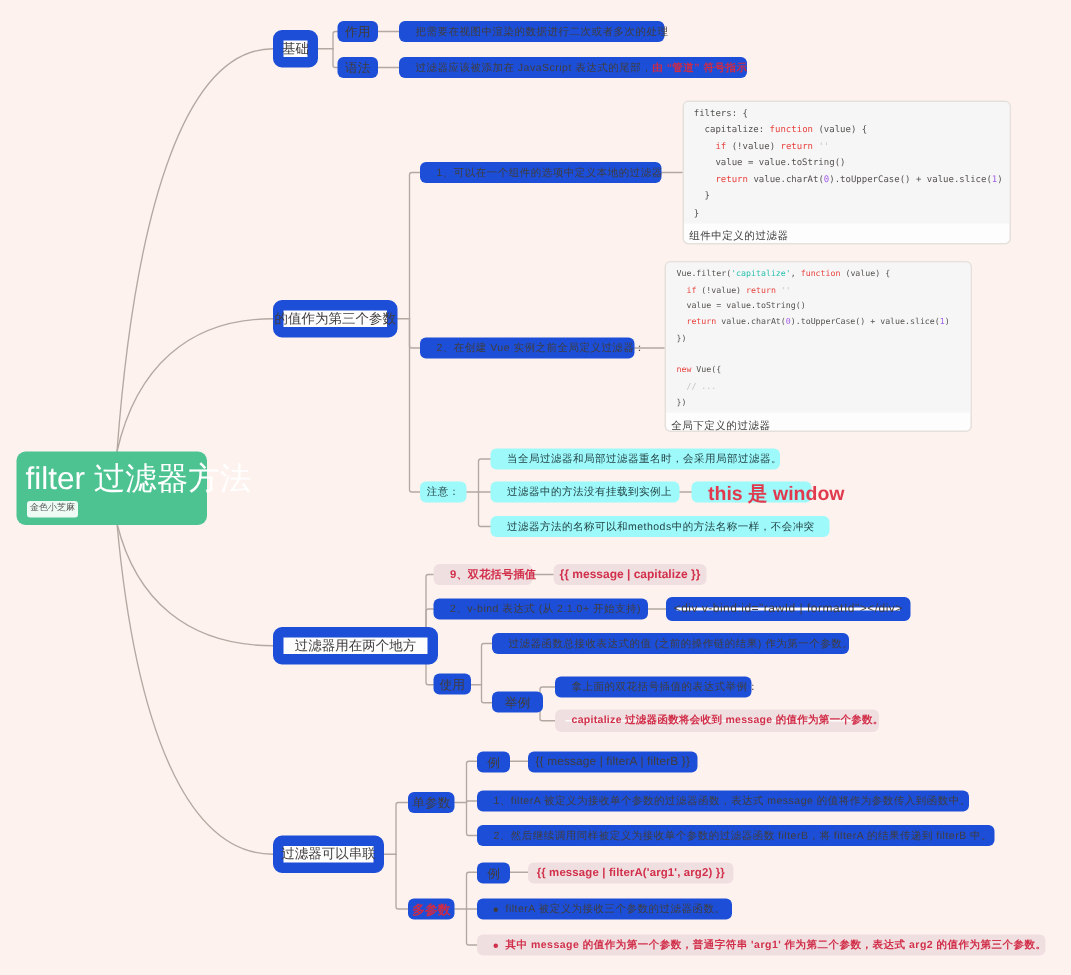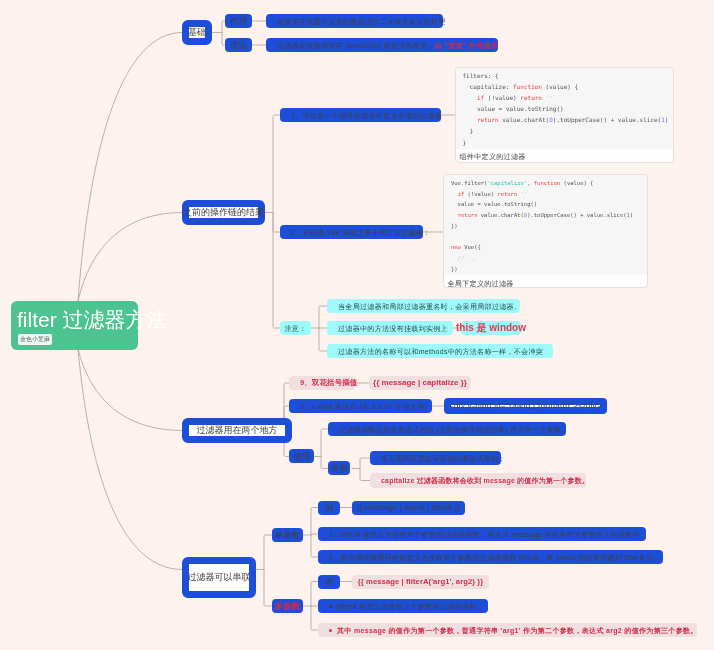--- a/index.html
+++ b/index.html
@@ -114,21 +114,21 @@
   </div>
   <div class="node sm" style="left:225px; top:38px; width:27px; height:14px; justify-content:center;">
     <span>语法</span>
   </div>
   <div class="node" style="left:266px; top:38px; width:232px; height:14px;">
     <span>过滤器应该被添加在 JavaScript 表达式的尾部，</span>
       <span class="red">由 “管道” 符号指示</span>
   </div>
 
   <div class="node mid" style="left:182px; top:200px; width:83px; height:25px; justify-content:center;">
-    <span>之前的操作链的结果</span>
+    <span>的值作为第三个参数</span>
   </div>
   <div class="node" style="left:280px; top:108px; width:161px; height:14px;">
     <span>1、可以在一个组件的选项中定义本地的过滤器</span>
   </div>
   <div class="node" style="left:280px; top:225px; width:143px; height:14px;">
     <span>2、在创建 Vue 实例之前全局定义过滤器：</span>
   </div>
 
   <div class="codecard" style="left:455px; top:67px; width:219px; height:96px;">
     <div class="code"><span>filters: {</span>
@@ -156,21 +156,21 @@
 
   <div class="node cyan" style="left:280px; top:321px; width:31px; height:14px; justify-content:center;">
     <span>注意：</span>
   </div>
   <div class="node cyan" style="left:327px; top:299px; width:193px; height:14px;">
     <span>当全局过滤器和局部过滤器重名时，会采用局部过滤器。</span>
   </div>
   <div class="node cyan" style="left:327px; top:321px; width:126px; height:14px;">
     <span>过滤器中的方法没有挂载到实例上</span>
   </div>
-  <div class="node cyan" style="left:461px; top:321px; width:60px; height:14px; justify-content:center; color:#e03a4e; font-weight:bold; font-size:10px; letter-spacing:0;">
+  <div class="node cyan" style="left:461px; top:321px; width:80px; height:14px; color:#e03a4e; font-weight:bold; font-size:13px; letter-spacing:0;">
     <span>this 是 window</span>
   </div>
   <div class="node cyan" style="left:327px; top:344px; width:226px; height:14px;">
     <span>过滤器方法的名称可以和methods中的方法名称一样，不会冲突</span>
   </div>
 
   <div class="node mid" style="left:182px; top:418px; width:110px; height:25px; justify-content:center;">
     <span>过滤器用在两个地方</span>
   </div>
   <div class="node redn" style="left:289px; top:376px; width:66px; height:13px; font-size:7.5px; letter-spacing:0.1px;">
@@ -184,31 +184,31 @@
   </div>
   <div class="node" style="left:444px; top:398px; width:163px; height:16px; justify-content:center; font-size:8px;">
     <span>&lt;div v-bind:id="rawId | formatId"&gt;&lt;/div&gt;</span>
   </div>
   <div class="node sm" style="left:289px; top:449px; width:25px; height:14px; justify-content:center;">
     <span>使用</span>
   </div>
   <div class="node" style="left:328px; top:422px; width:238px; height:14px;">
     <span>过滤器函数总接收表达式的值 (之前的操作链的结果) 作为第一个参数。</span>
   </div>
-  <div class="node sm" style="left:328px; top:461px; width:22px; height:14px; justify-content:center;">
+  <div class="node sm" style="left:328px; top:461px; width:34px; height:14px; justify-content:center;">
     <span>举例</span>
   </div>
   <div class="node" style="left:370px; top:451px; width:131px; height:14px;">
     <span>拿上面的双花括号插值的表达式举例：</span>
   </div>
   <div class="node redn" style="left:370px; top:473px; width:216px; height:15px; font-size:7px; letter-spacing:0.2px;">
     <span>capitalize 过滤器函数将会收到 message 的值作为第一个参数。</span>
   </div>
 
-  <div class="node mid" style="left:182px; top:557px; width:74px; height:41px; justify-content:center;">
+  <div class="node mid" style="left:182px; top:557px; width:74px; height:25px; justify-content:center;">
     <span>过滤器可以串联</span>
   </div>
   <div class="node sm" style="left:272px; top:528px; width:31px; height:14px; justify-content:center;">
     <span>单参数</span>
   </div>
   <div class="node sm" style="left:318px; top:501px; width:19px; height:14px; justify-content:center;">
     <span>例</span>
   </div>
   <div class="node" style="left:352px; top:501px; width:113px; height:14px; justify-content:center; font-size:7.9px; letter-spacing:0.1px;">
     <span>{{ message | filterA | filterB }}</span>

